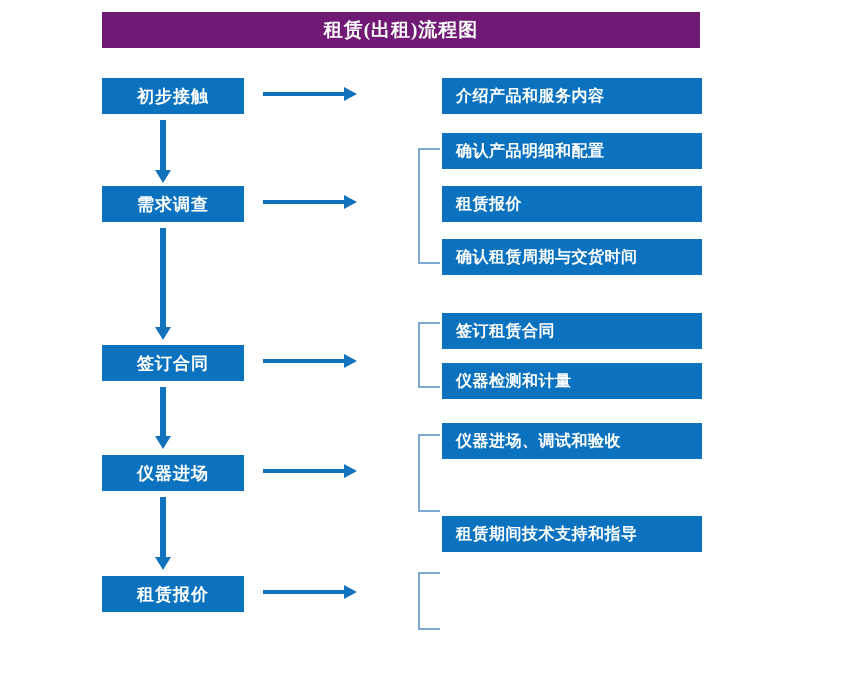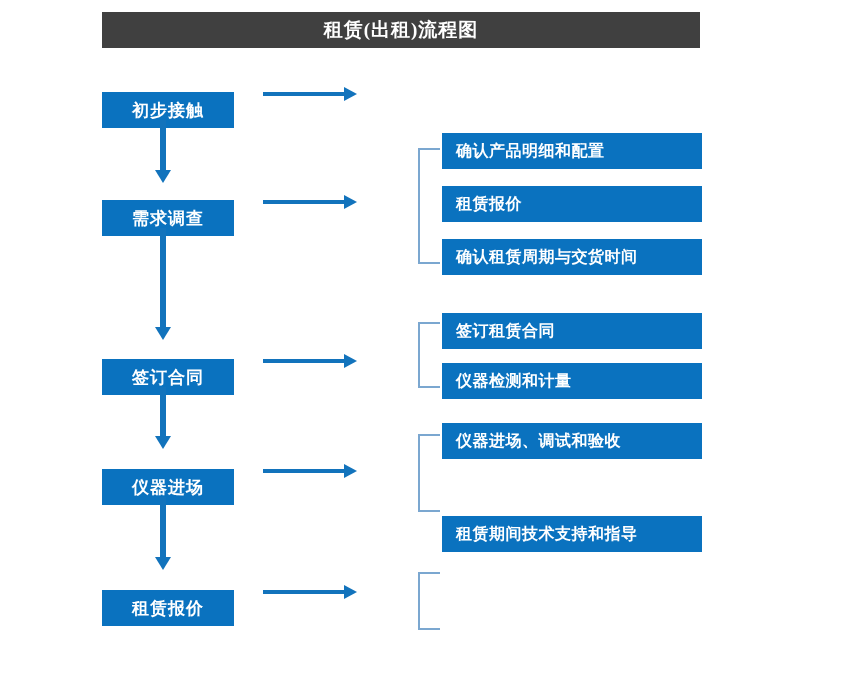--- a/index.html
+++ b/index.html
@@ -16,46 +16,45 @@
     height: 688px;
     background: #ffffff;
     overflow: hidden;
   }
   .title-bar {
     position: absolute;
     left: 102px;
     top: 12px;
     width: 598px;
     height: 36px;
-    background: #404040;
+    background: #701a75;
     color: #ffffff;
     font-size: 19px;
     font-weight: bold;
     display: flex;
     align-items: center;
     justify-content: center;
     letter-spacing: 1px;
   }
   .node {
     position: absolute;
     background: #0A72BF;
     color: #ffffff;
     font-weight: bold;
     display: flex;
     align-items: center;
     box-sizing: border-box;
   }
   .node.stage {
-    width: 132px;
+    width: 142px;
     height: 36px;
     left: 102px;
     justify-content: center;
     font-size: 17px;
     letter-spacing: 1px;
-    margin-top: 14px;
   }
   .node.detail {
     width: 260px;
     height: 36px;
     left: 442px;
     justify-content: flex-start;
     padding-left: 14px;
     font-size: 16px;
     letter-spacing: 0.5px;
   }
@@ -177,20 +176,23 @@
   <div class="h-arrow" style="top:585px">
     <div class="shaft"></div>
       <div class="head"></div>
   </div>
 
   <div class="bracket" style="top:148px;height:116px"></div>
   <div class="bracket" style="top:322px;height:66px"></div>
   <div class="bracket" style="top:434px;height:78px"></div>
   <div class="bracket" style="top:572px;height:58px"></div>
 
+  <div class="node detail" style="top:78px">
+    <span>介绍产品和服务内容</span>
+  </div>
   <div class="node detail" style="top:133px">
     <span>确认产品明细和配置</span>
   </div>
   <div class="node detail" style="top:186px">
     <span>租赁报价</span>
   </div>
   <div class="node detail" style="top:239px">
     <span>确认租赁周期与交货时间</span>
   </div>
   <div class="node detail" style="top:313px">

